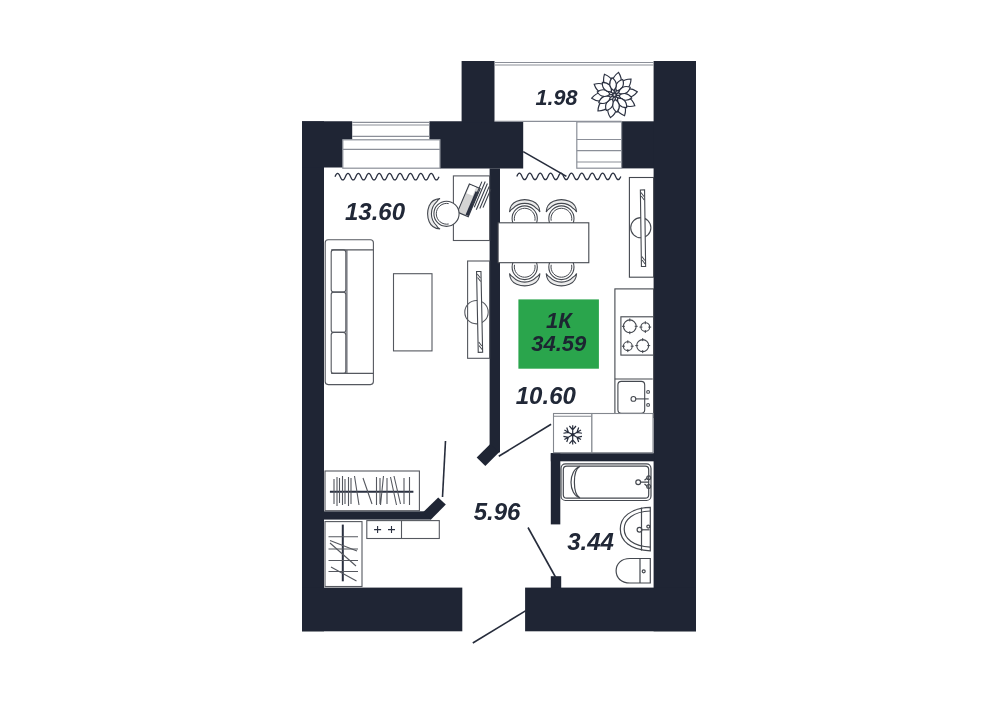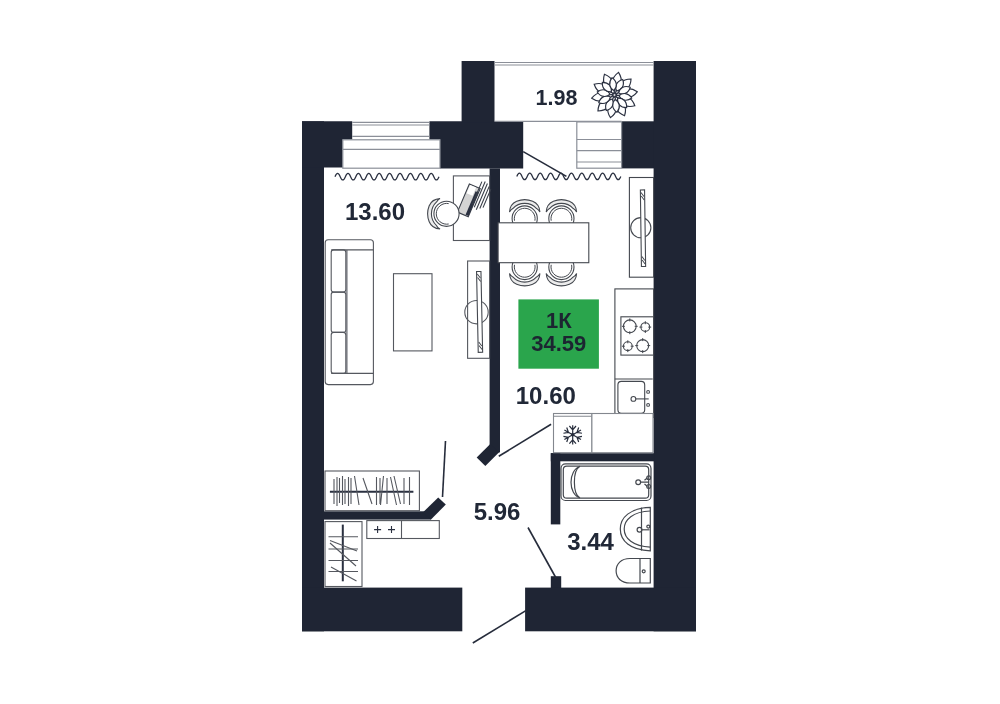--- a/index.html
+++ b/index.html
@@ -1,17 +1,17 @@
 <!DOCTYPE html>
 <html><head>
 <meta charset="utf-8">
 <style>
   html,body{margin:0;padding:0;background:#ffffff;}
   .page{position:relative;width:1000px;height:704px;background:#ffffff;overflow:hidden;
-        font-family:"Liberation Sans", sans-serif;}
+        font-family:"Liberation Sans", sans-serif;font-style:italic;}
   svg text{font-family:"Liberation Sans", sans-serif;font-weight:bold;}
 </style>
 </head>
 <body>
 
 <div class="page">
 <svg width="1000" height="704" viewBox="0 0 1000 704">
 <defs>
 <g id="chair">
   <circle cx="0" cy="0" r="12.6" fill="#ffffff" stroke="#44484f" stroke-width="1.1"></circle>

